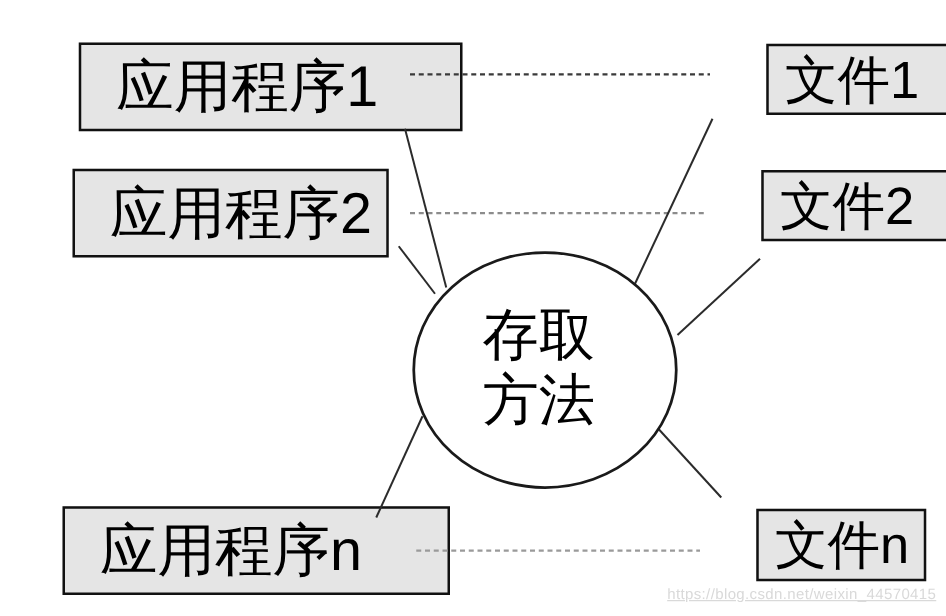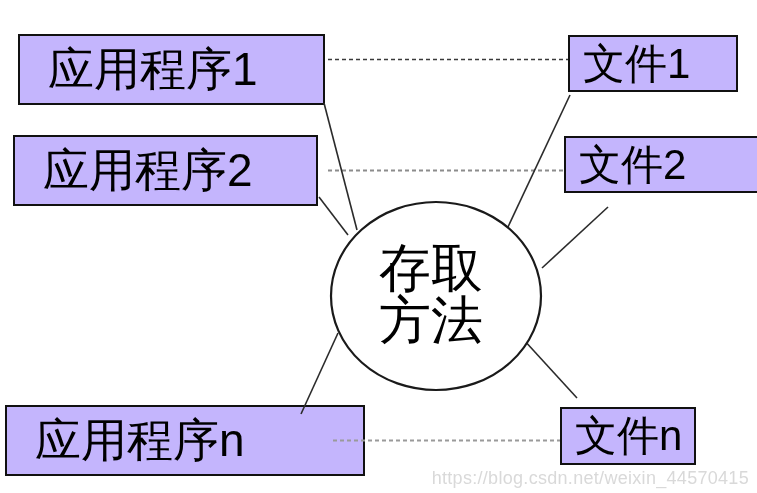--- a/index.html
+++ b/index.html
@@ -9,63 +9,65 @@
     height: 493px;
     background: #ffffff;
     overflow: hidden;
     font-family: "Liberation Sans", sans-serif;
     color: #000;
   }
   .node {
     position: absolute;
     box-sizing: border-box;
     border: 2px solid #111111;
-    background: #c4b5fd;
+    background: #e5e5e5;
     display: flex;
     align-items: center;
     white-space: nowrap;
     color: #000000;
     z-index: 1;
+    margin-left: 45px;
   }
   .node.app  { font-size: 46px; padding-left: 28px; }
   .node.file { font-size: 42px; padding-left: 13px; }
 
   #app1  { left: 18px;  top: 34px;  width: 307px; height: 71px; }
-  #app2  { left: 13px;  top: 135px; width: 305px; height: 71px; }
-  #appn  { left: 5px;   top: 405px; width: 360px; height: 71px; }
+  #app2  { left: 13px;  top: 135px; width: 253px; height: 71px; }
+  #appn  { left: 5px;   top: 405px; width: 310px; height: 71px; }
   #file1 { left: 568px; top: 35px;  width: 170px; height: 57px; }
   #file2 { left: 564px; top: 136px; width: 200px; height: 57px; }
   #filen { left: 560px; top: 407px; width: 136px; height: 58px; }
 
   svg.links {
     position: absolute;
     left: 0; top: 0;
     z-index: 2;
   }
   .center-label {
     position: absolute;
     left: 321px; top: 238px;
     width: 220px; height: 112px;
     z-index: 3;
     display: flex;
     align-items: center;
     justify-content: center;
     text-align: center;
-    font-size: 52px;
+    font-size: 45px;
     line-height: 52px;
     white-space: pre-line;
     color: #000000;
   }
   .watermark {
     position: absolute;
     right: 8px; top: 468px;
     z-index: 3;
-    font-size: 18px;
+    font-size: 12px;
     letter-spacing: 0.3px;
     color: #d9d9d9;
+    text-decoration: underline;
   }
 </style>
 </head>
 <body>
 
 <div class="stage">
 
   <div class="node app" id="app1">
     <span>应用程序1</span>
   </div>

